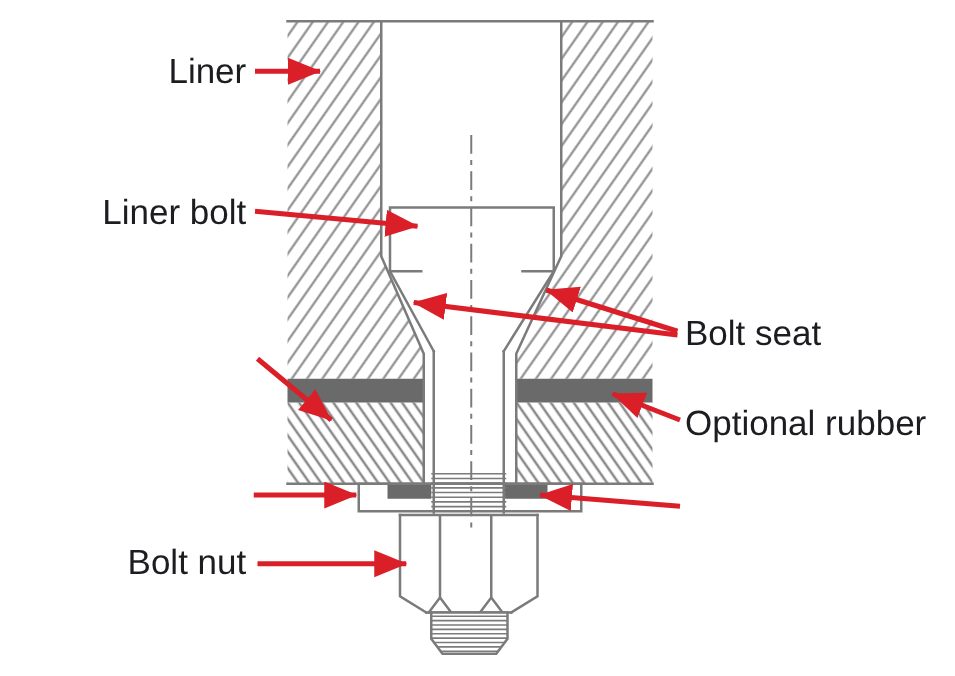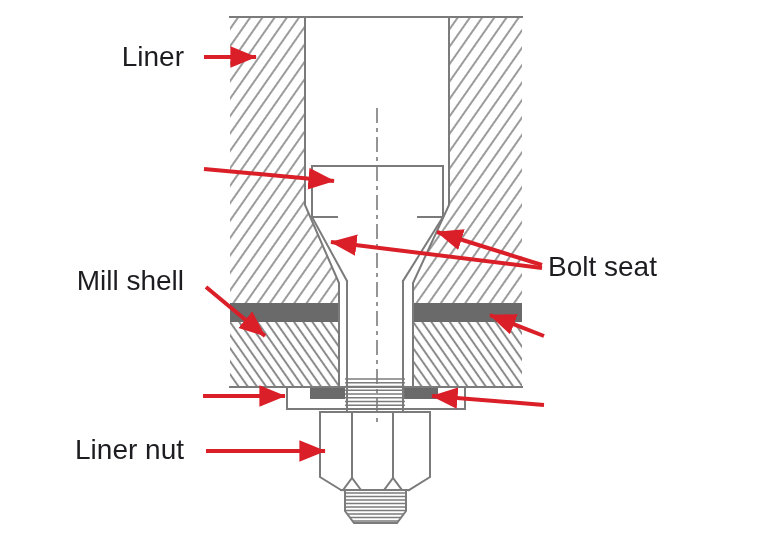--- a/index.html
+++ b/index.html
@@ -20,21 +20,21 @@
   }
   #stage svg{position:absolute;left:0;top:0;}
   .label{
     position:absolute;
     font-size:28px;
     line-height:34px;
     height:34px;
     color:var(--text);
     white-space:nowrap;
   }
-  .label.l{right:580px;text-align:center;}
+  .label.l{right:567px;text-align:center;}
   .label.r{left:548px;text-align:right;}
   .ol{stroke:var(--line);stroke-width:2;fill:none;stroke-linecap:square;}
   .thread{stroke:var(--line);stroke-width:1.3;fill:none;}
   .cl{stroke:var(--line);stroke-width:1.6;fill:none;}
   .rub{fill:var(--rubber);stroke:none;}
   .wbox{fill:#ffffff;stroke:var(--line);stroke-width:2;}
   .tipfill{fill:#ffffff;stroke:var(--line);stroke-width:2;}
   .hl{stroke:var(--hatch);stroke-width:1.7;}
   .hs{stroke:var(--hatch);stroke-width:2;}
   .arrow{stroke:var(--arrow);stroke-width:4;fill:none;}
@@ -123,16 +123,17 @@
     <line class="arrow" x1="206" y1="287" x2="265" y2="336" marker-end="url(#ah)"></line>
     <line class="arrow" x1="203" y1="396" x2="285" y2="396" marker-end="url(#ah)"></line>
     <line class="arrow" x1="206" y1="451" x2="325" y2="451" marker-end="url(#ah)"></line>
     <line class="arrow" x1="542" y1="268" x2="331" y2="242" marker-end="url(#ah)"></line>
     <line class="arrow" x1="542" y1="265" x2="437" y2="232" marker-end="url(#ah)"></line>
     <line class="arrow" x1="544" y1="336" x2="490" y2="315" marker-end="url(#ah)"></line>
     <line class="arrow" x1="544" y1="405" x2="432" y2="396" marker-end="url(#ah)"></line>
   </svg>
 
   <div class="label l" style="top:40px">Liner</div>
-  <div class="label l" style="top:264px">Mill shell</div>
-  <div class="label l" style="top:433px">Liner nut</div>
+  <div class="label l" style="top:153px">Liner bolt</div>
+  <div class="label l" style="top:433px">Bolt nut</div>
   <div class="label r" style="top:250px">Bolt seat</div>
+  <div class="label r" style="top:322px">Optional rubber</div>
 </div>
 
 </body></html>

